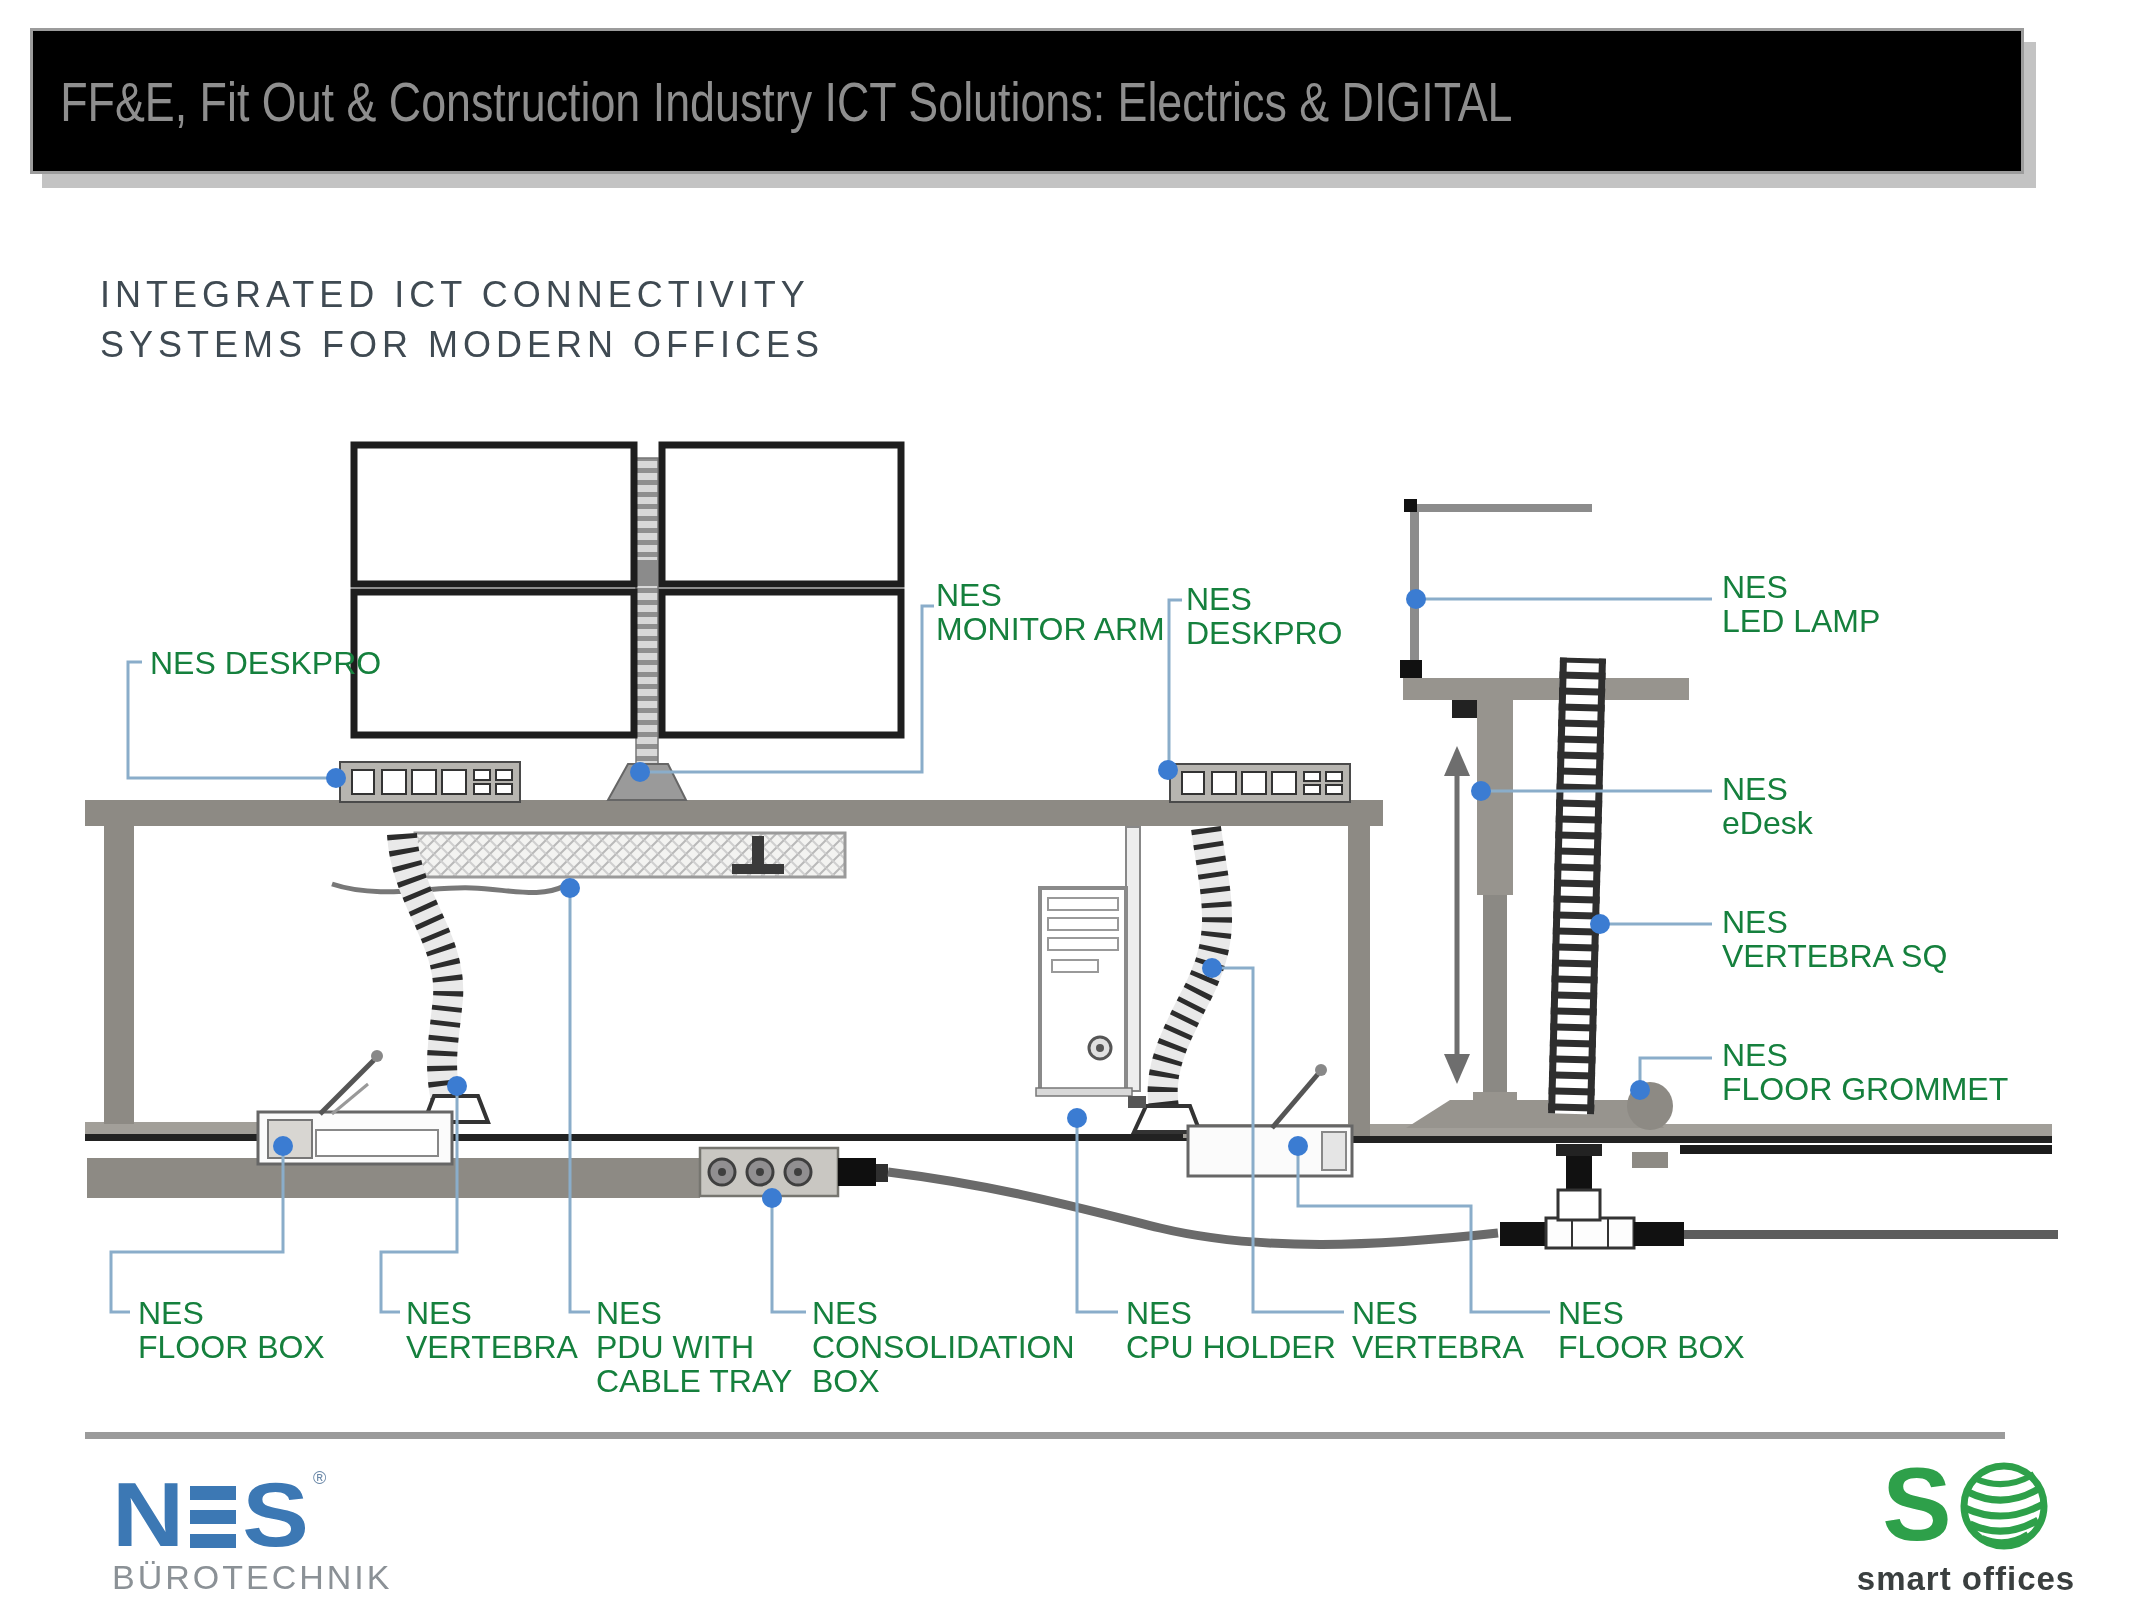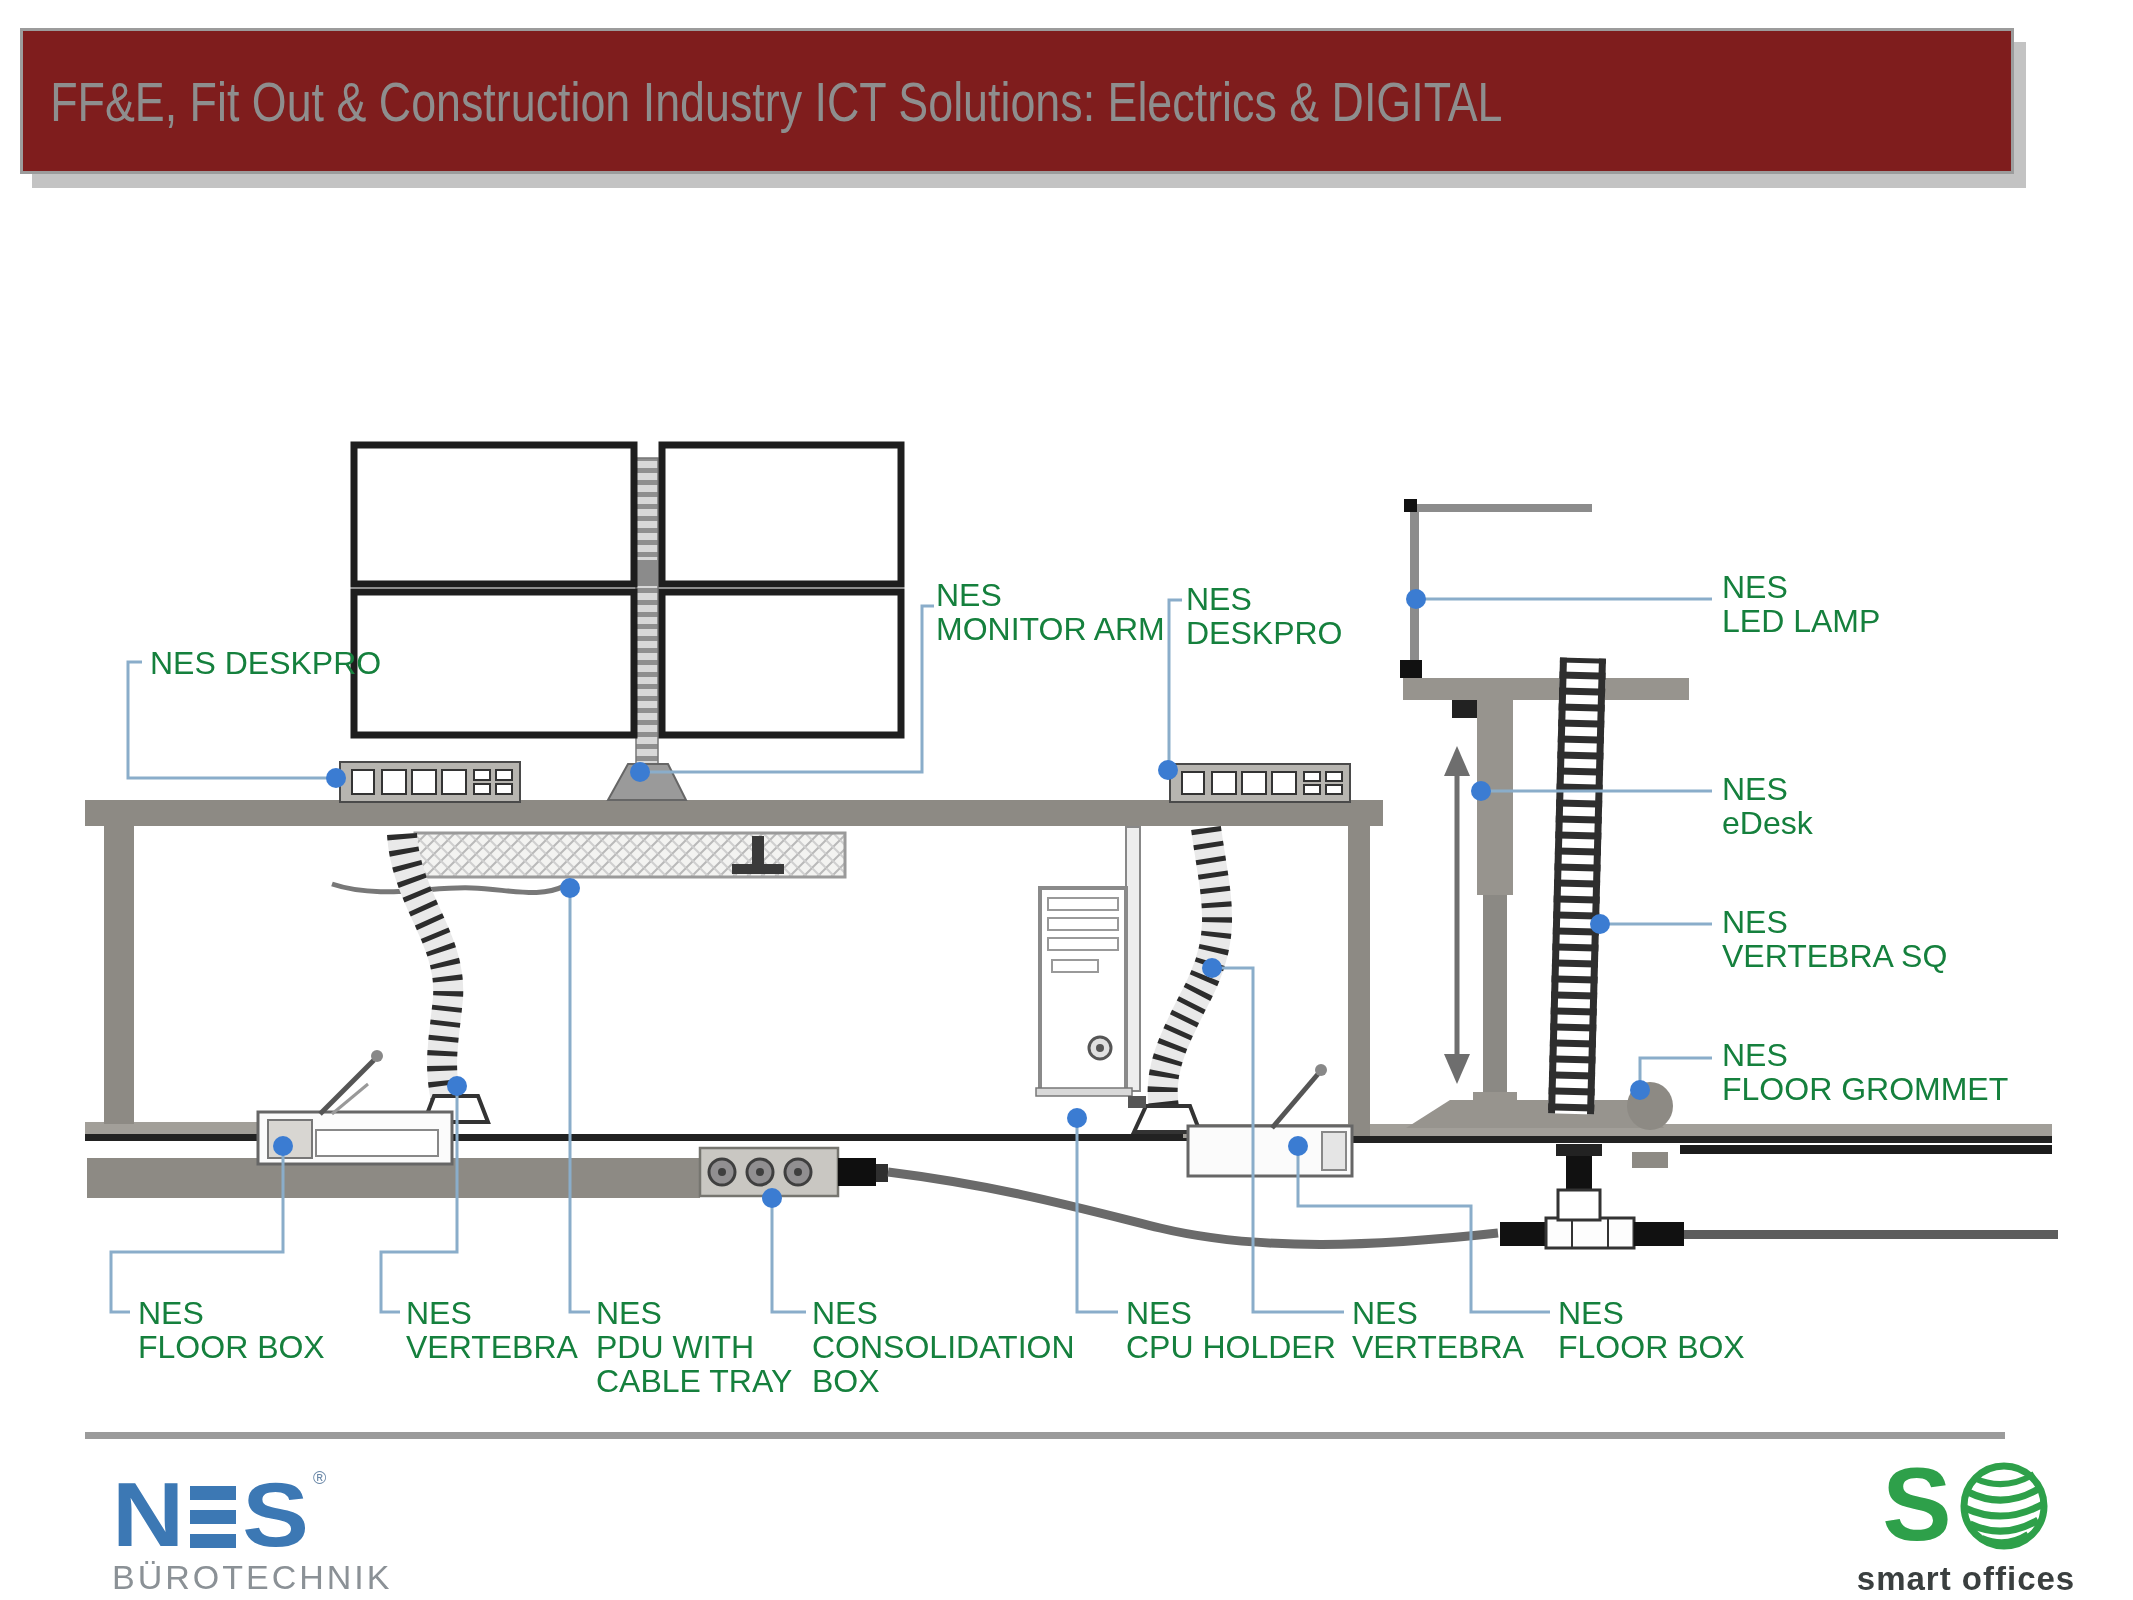--- a/index.html
+++ b/index.html
@@ -1,22 +1,22 @@
 <!DOCTYPE html>
 <html><head>
 <meta charset="utf-8">
 <style>
   html,body{margin:0;padding:0;background:#ffffff;}
   body{width:2133px;height:1600px;position:relative;overflow:hidden;
        font-family:"Liberation Sans", sans-serif;}
   .stage{position:absolute;left:0;top:0;width:2133px;height:1600px;}
   svg.diagram{position:absolute;left:0;top:0;}
 
-  .title-box{position:absolute;left:20px;top:28px;width:1988px;height:140px;
-    background:#7f1d1d;border:3px solid #9c9c9c;box-shadow:12px 14px 0 #c3c3c3;
+  .title-box{position:absolute;left:30px;top:28px;width:1988px;height:140px;
+    background:#000000;border:3px solid #9c9c9c;box-shadow:12px 14px 0 #c3c3c3;
     display:flex;align-items:center;}
   .title-text{font-size:56px;color:#8e8e8e;white-space:nowrap;padding-left:34px;
     transform:scaleX(0.8);transform-origin:left center;letter-spacing:0px;}
 
   .subtitle{position:absolute;left:100px;top:270px;font-size:36px;line-height:50px;
     color:#3f4a52;letter-spacing:5px;white-space:pre-line;}
 
   .dlabel{position:absolute;font-size:32px;line-height:34px;color:#15803d;
     white-space:pre-line;letter-spacing:0px;}
 
@@ -236,20 +236,22 @@
       <circle cx="1077" cy="1118" r="10"></circle>
       <circle cx="1212" cy="968" r="10"></circle>
       <circle cx="1298" cy="1146" r="10"></circle>
     </g>
   </svg>
 
   <div class="title-box">
     <div class="title-text">FF&amp;E, Fit Out &amp; Construction Industry ICT Solutions: Electrics &amp; DIGITAL</div>
   </div>
 
+  <div class="subtitle">INTEGRATED ICT CONNECTIVITY
+SYSTEMS FOR MODERN OFFICES</div>
 
   <div class="dlabel" style="left:150px;top:646px;">NES DESKPRO</div>
   <div class="dlabel" style="left:936px;top:578px;">NES
 MONITOR ARM</div>
   <div class="dlabel" style="left:1186px;top:582px;">NES
 DESKPRO</div>
   <div class="dlabel" style="left:1722px;top:570px;">NES
 LED LAMP</div>
   <div class="dlabel" style="left:1722px;top:772px;">NES
 eDesk</div>

